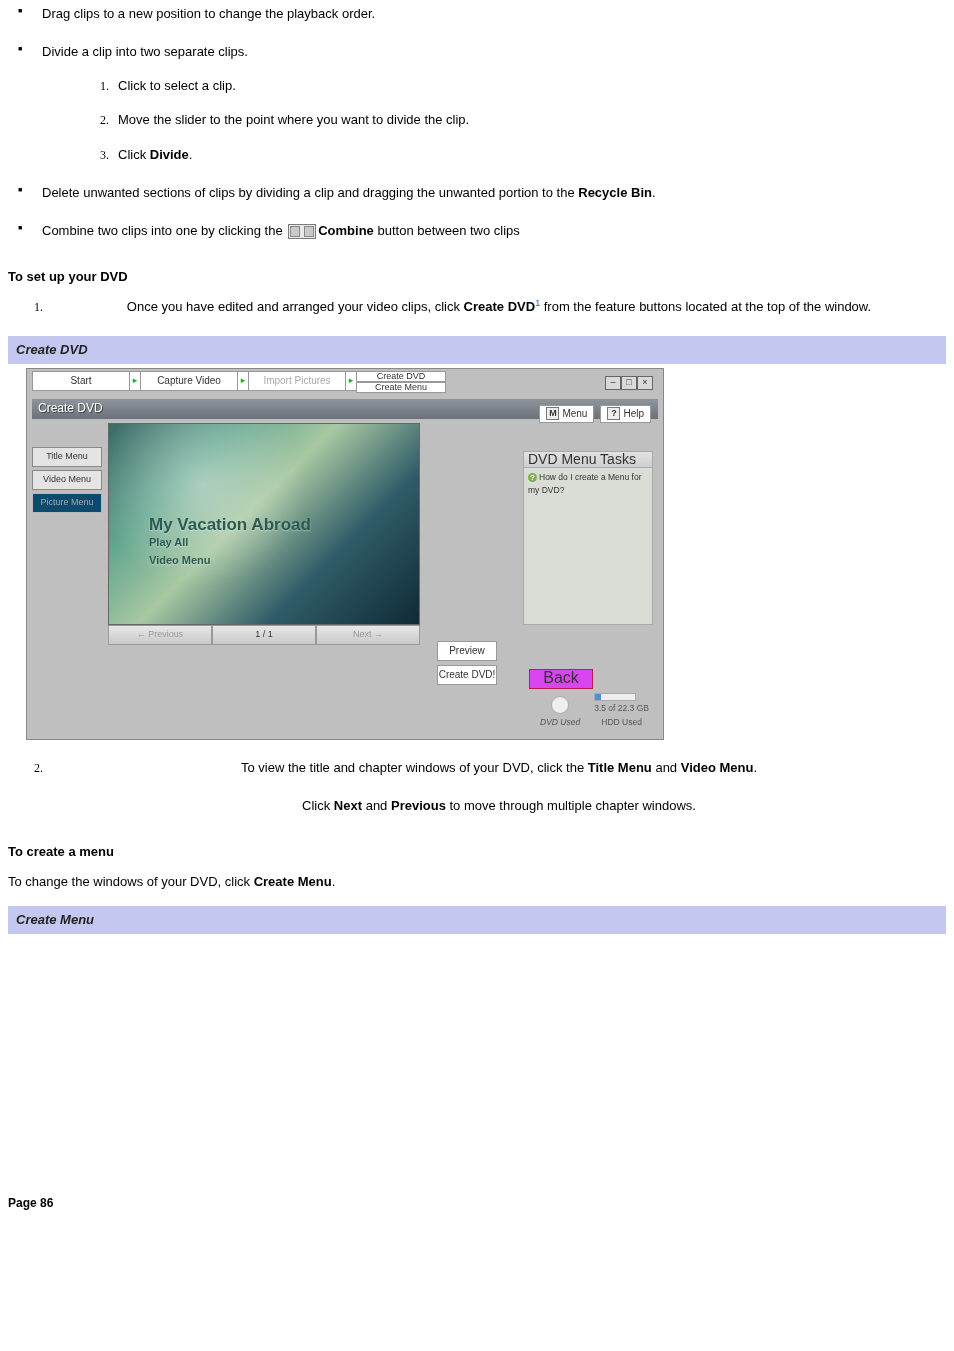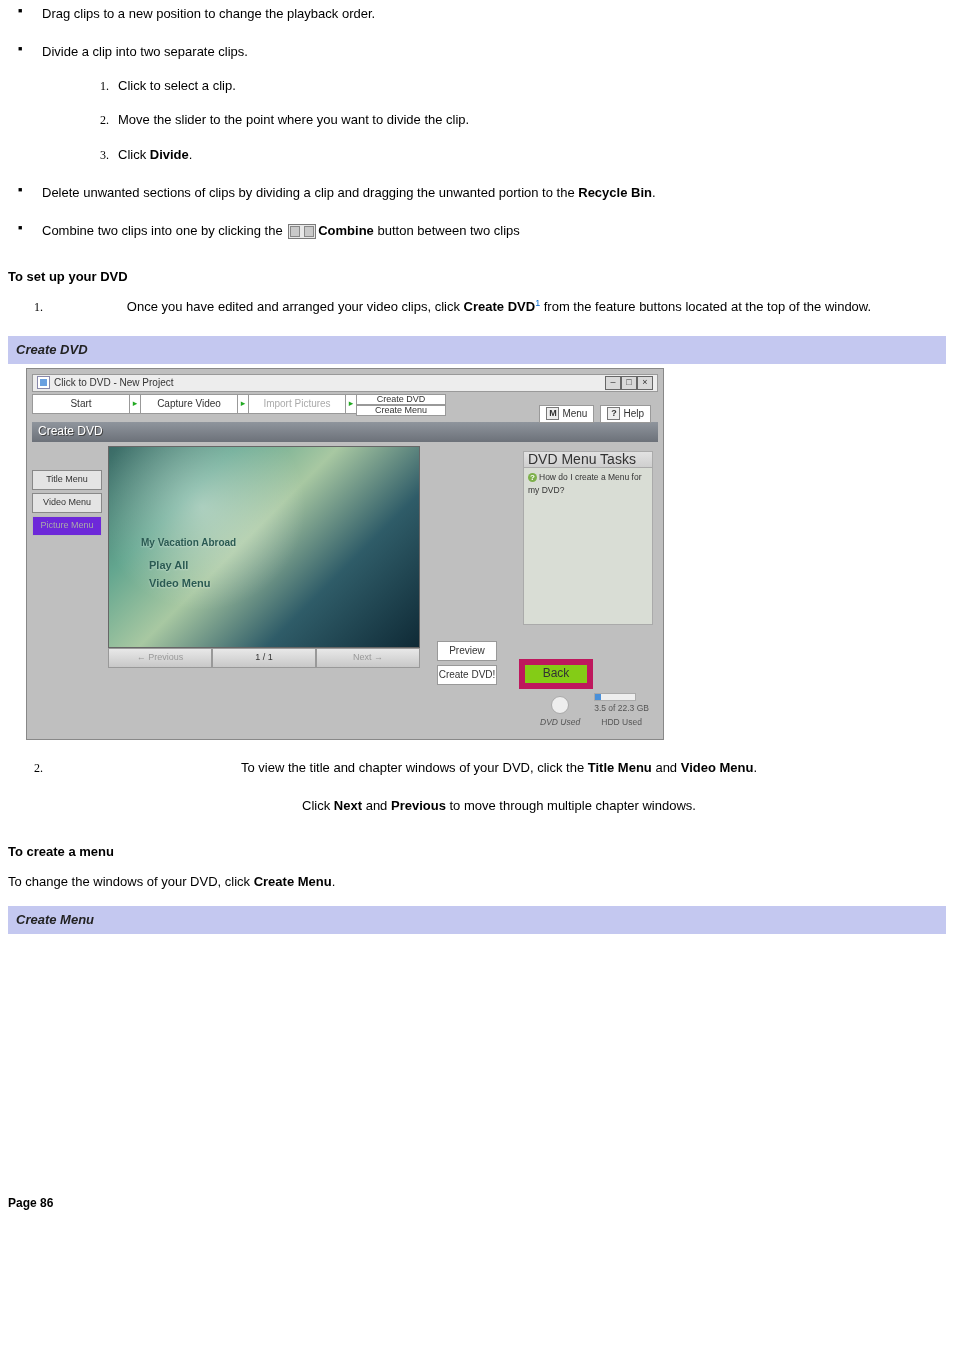--- a/index.html
+++ b/index.html
@@ -59,41 +59,41 @@
   .shot .arrow { width:10px; background:#fff; border:1px solid #999; height:18px; display:flex; align-items:center; justify-content:center; color:#2a2; font-size:9px; margin-right:-1px;}
   .shot .twostack { display:flex; flex-direction:column; margin-right:-1px;}
   .shot .twostack > div{ background:#fff;border:1px solid #999;height:9px;width:88px;font-size:9px;line-height:9px; text-align:center;}
   .shot .menuhelp { position:absolute; right:12px; top:36px; display:flex; gap:6px; }
   .shot .mh-btn { background:#fff; border:1px solid #999; height:16px; padding:0 6px; display:flex; align-items:center; font-size:10px; gap:3px;}
   .shot .mh-btn .sq{width:11px;height:11px;border:1px solid #777;background:#eee;display:flex;align-items:center;justify-content:center;font-size:9px;font-weight:bold;}
   .shot .stripe { margin:6px 5px 0 5px; background:linear-gradient(#8f959d,#6c7179); color:#fff; height:20px; display:flex; align-items:center; padding:0 6px; font-size:12px; text-shadow:1px 1px 0 #444; }
   .shot .mainrow { display:flex; margin:4px 5px 0 5px; gap:6px; height: 258px; }
   .shot .leftcol { width:70px; display:flex; flex-direction:column; gap:3px; padding-top:24px;}
   .shot .lt-btn{ background:#e4e4e4;border:1px solid #888;height:18px;font-size:9px;display:flex;align-items:center;justify-content:center;}
-  .shot .lt-btn.dis{color:#aaa;border-color:#bbb;background:#6d28d9;}
+  .shot .lt-btn.dis{color:#aaa;border-color:#bbb;background:#0c4a6e;}
   .shot .preview { flex:0 0 310px; position:relative; }
   .shot .previmg { width:310px; height:200px; border:1px solid #666;
      background:
        radial-gradient(circle at 30% 30%, rgba(255,255,255,0.4), transparent 40%),
        linear-gradient(135deg,#3a6a66 0%, #63a68f 25%, #a8c8a2 45%, #2f5c68 70%, #0f2a36 100%);
      position:relative; color:#1f4a44; font-weight:bold; text-shadow:0 1px 2px rgba(255,255,255,.4);
   }
-  .shot .previmg .ov1{position:absolute;left:32px;top:88px;font-size:10px;color:#2a5a52;}
+  .shot .previmg .ov1{position:absolute;left:40px;top:88px;font-size:17px;color:#2a5a52;}
   .shot .previmg .ov2{position:absolute;left:40px;top:110px;font-size:11px;color:#2a5a52;font-weight:bold;}
   .shot .previmg .ov3{position:absolute;left:40px;top:128px;font-size:11px;color:#2a5a52;font-weight:bold;}
   .shot .navrow{ display:flex; width:312px; margin-top:0; }
   .shot .navbtn{ flex:1; background:linear-gradient(#e8e8e8,#c8c8c8); border:1px solid #999; height:18px; font-size:9px; display:flex; align-items:center; justify-content:center; color:#999;}
   .shot .navbtn.mid{color:#333;}
   .shot .sidebtns { width:60px; position:absolute; left:410px; bottom:54px; display:flex; flex-direction:column; gap:4px;}
   .shot .sidebtns .sb{ background:#fff;border:1px solid #999;height:18px;font-size:10px;display:flex;align-items:center;justify-content:center;}
   .shot .taskpane { position:absolute; right:10px; top:82px; width:130px; }
   .shot .tp-head{ background:linear-gradient(#e2e2e2,#cfcfcf); height:15px;border:1px solid #aaa; font-size:14px; line-height:15px; padding:0 4px;}
   .shot .tp-body{ background:#d9ddd5; height:150px; border:1px solid #aaa; border-top:none; font-size:8.5px; padding:3px 4px;}
   .shot .tp-body .q{display:inline-block;width:9px;height:9px;border-radius:50%;background:#7db04b;color:#fff;font-weight:bold;text-align:center;line-height:9px;font-size:8px;margin-right:2px;}
-  .shot .backbtn { position:absolute; right:70px; bottom:50px; width:62px; height:18px; background:#84cc16;border:6px solid #be185d;font-size:12px;display:flex;align-items:center;justify-content:center;}
+  .shot .backbtn { position:absolute; right:70px; bottom:50px; width:62px; height:18px; background:#d946ef;border:1px solid #be185d;font-size:16px;display:flex;align-items:center;justify-content:center;}
   .shot .usage { position:absolute; right:14px; bottom:10px; display:flex; gap:14px; font-size:8.5px; color:#555; align-items:flex-end;}
   .shot .dvdused{text-align:center;font-style:italic;}
   .shot .dvdused .circ{width:16px;height:16px;border:1px solid #aaa;border-radius:50%;margin:0 auto 2px auto;background:#eee;}
   .shot .hddused{text-align:center;}
   .shot .hddused .bar{width:40px;height:6px;border:1px solid #aaa;background:linear-gradient(to right,#4a90d9 15%, #eee 15%);margin-bottom:1px;}
 </style>
 </head>
 <body>
 
 <ul class="bulleted">
@@ -123,24 +123,20 @@
 
 <ol class="num-2">
   <li>
     <span>Once you have edited and arranged your video clips, click </span><b>Create DVD</b><sup style="color:#0066cc;font-size:9px;">1</sup><span> from the feature buttons located at the top of the window.</span>
   </li>
 </ol>
 
 <div class="caption-bar">Create DVD</div>
 
 <div class="shot">
-  <div class="titlebar">
-    <span class="tico"></span>
-    <span>Click to DVD - New Project</span>
-  </div>
   <div class="winbtns">
     <span>–</span>
     <span>□</span>
     <span>×</span>
   </div>
   <div class="crumbs">
     <div class="crumb" style="width:96px;">Start</div>
     <div class="arrow">▸</div>
     <div class="crumb" style="width:96px;">Capture Video</div>
     <div class="arrow">▸</div>

